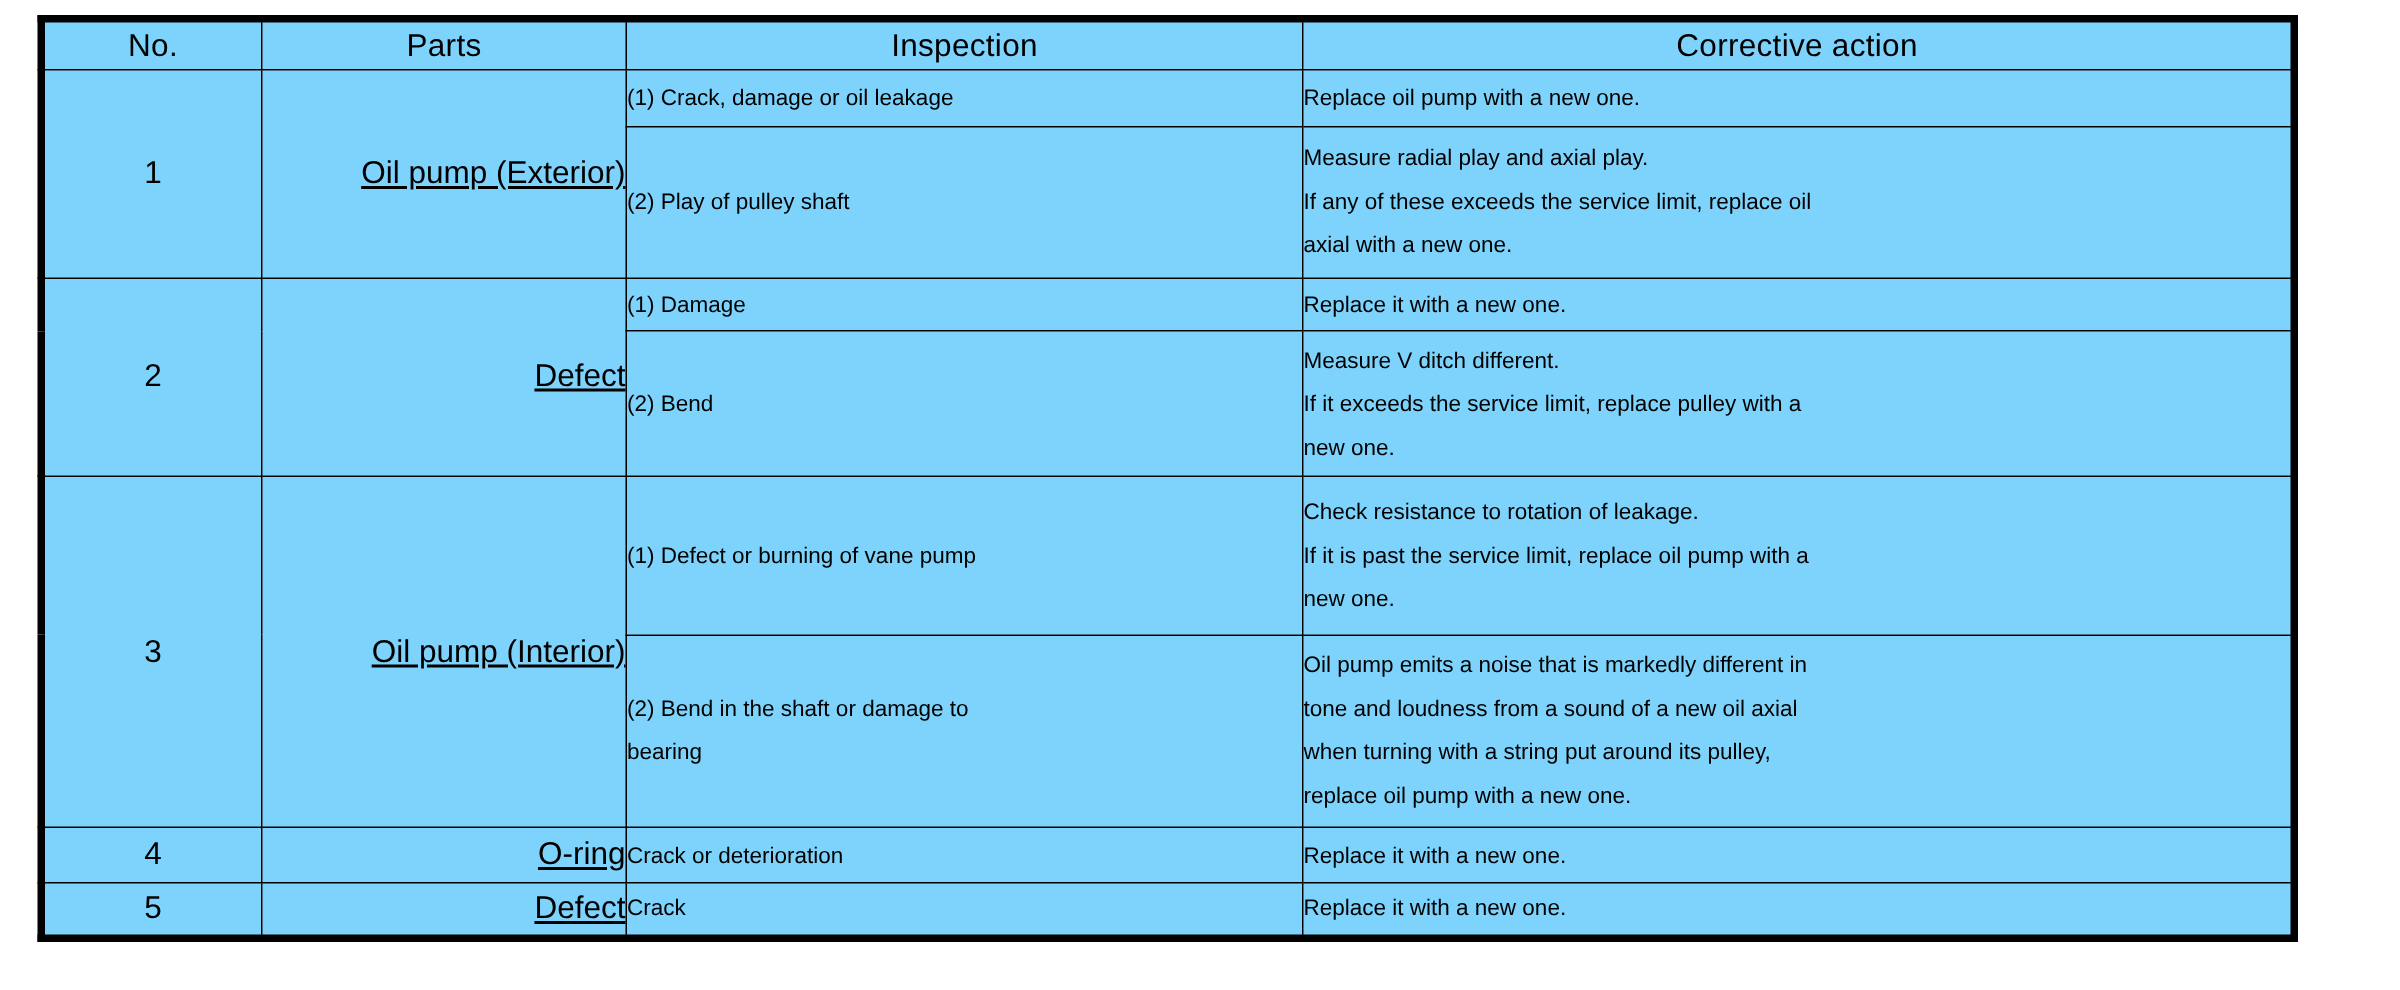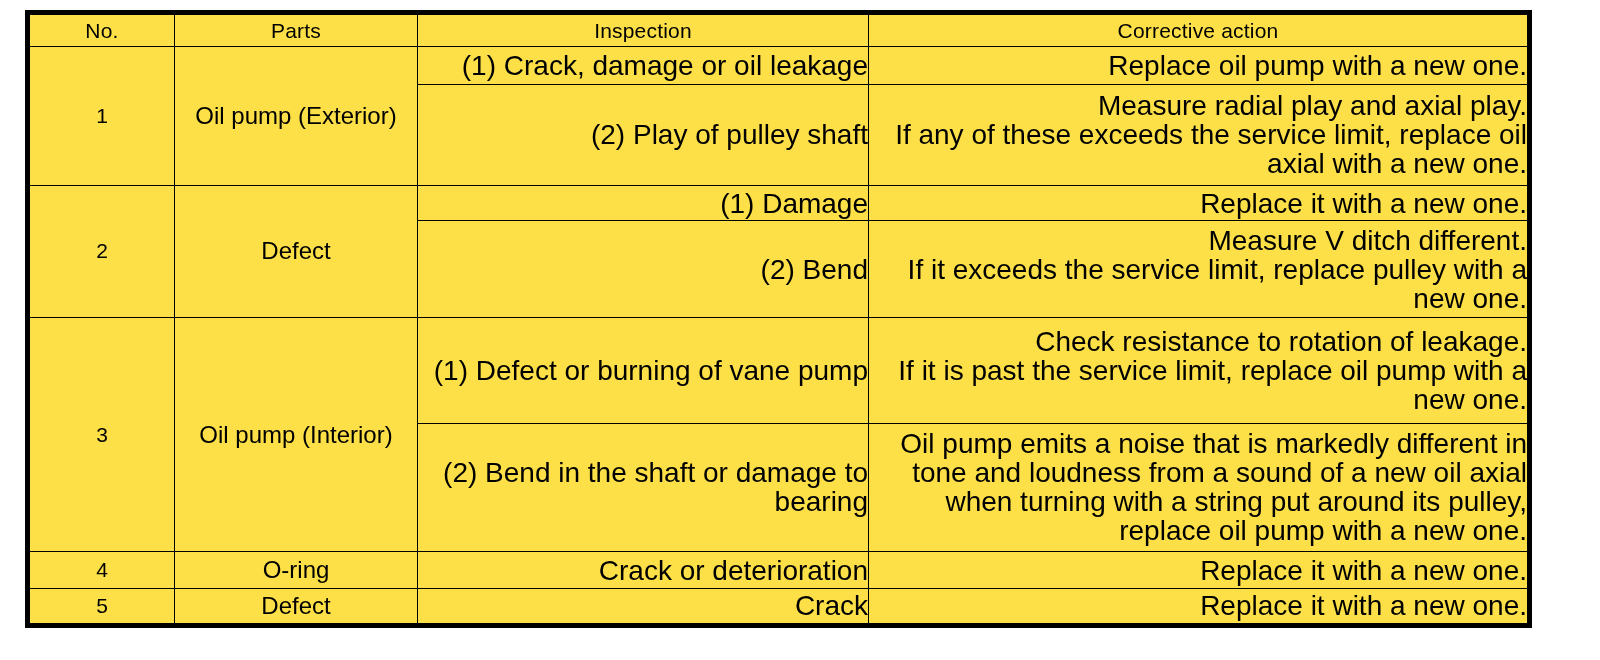--- a/index.html
+++ b/index.html
@@ -30,46 +30,47 @@
     table-layout: fixed;
     border: 5px solid #000000;
     background: #ffffff;
   }
   #inspection-table td,
   #inspection-table th {
     border: 1.6px solid #000000;
     padding: 0;
     vertical-align: middle;
     font-weight: normal;
-    background: #fde047;
+    background: #7dd3fc;
   }
   .col-no    { width: 147px; }
   .col-parts { width: 243px; }
   .col-insp  { width: 451px; }
   .col-corr  { width: 661px; }
 
   .hdr-cell {
     text-align: center;
     font-size: 21px;
     height: 31px;
     line-height: 31px;
     letter-spacing: 0.2px;
   }
   .cell-no {
     text-align: center;
     font-size: 21px;
   }
   .cell-parts {
-    text-align: center;
-    font-size: 24px;
+    text-align: right;
+    font-size: 21px;
     padding-left: 11px;
+    text-decoration: underline;
   }
   .cell-text {
-    text-align: right;
-    font-size: 28px;
+    text-align: left;
+    font-size: 15px;
     padding-left: 11px;
     padding-top: 5px;
     padding-bottom: 5px;
     line-height: 29px;
   }
   .cell-text p {
     margin: 0;
     padding: 0;
     white-space: nowrap;
   }

